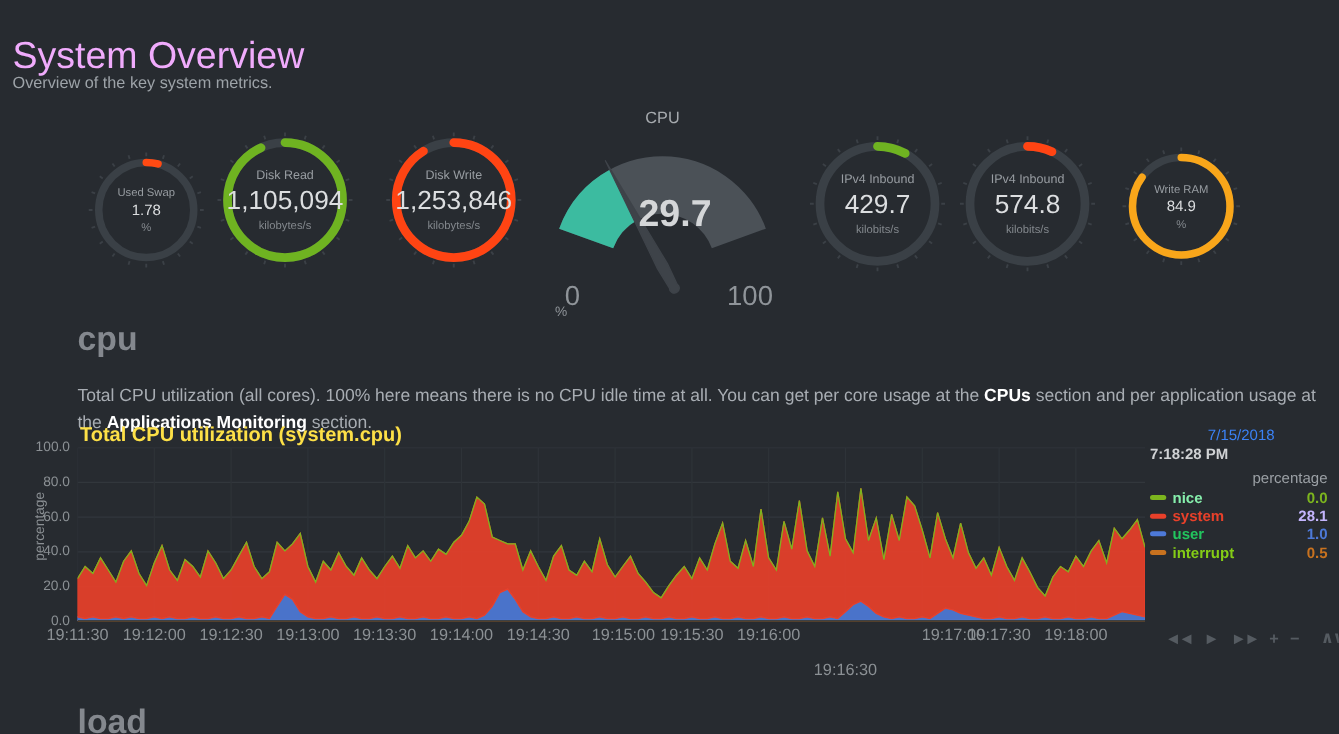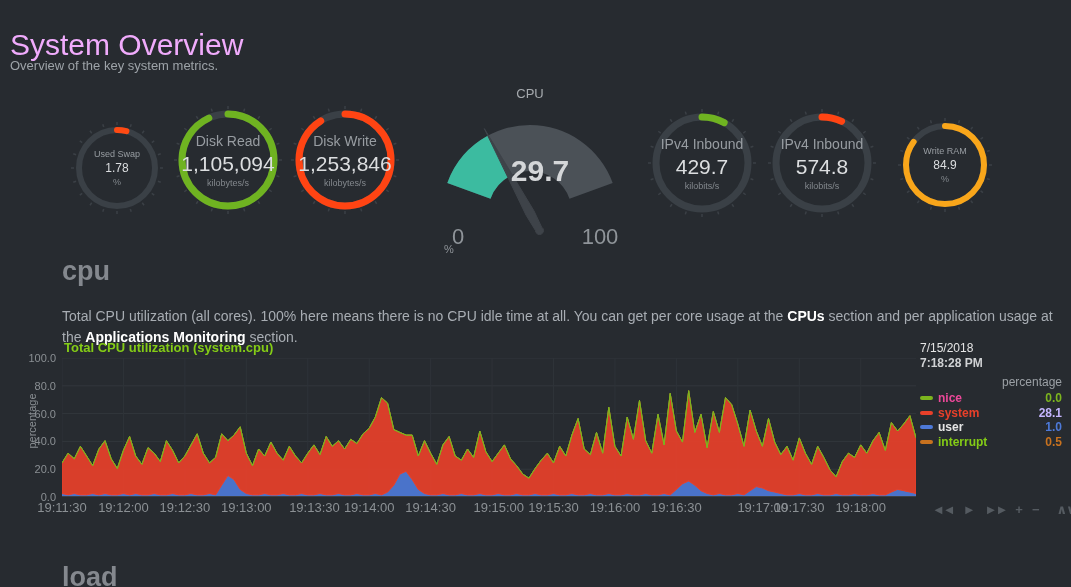--- a/index.html
+++ b/index.html
@@ -5,50 +5,50 @@
   html,body{margin:0;padding:0;background:#272b30;}
   body{width:1071px;height:587px;position:relative;overflow:hidden;
        font-family:"Liberation Sans","DejaVu Sans",sans-serif;}
   .page-title{position:absolute;left:10px;top:8px;font-size:30px;color:#f0abfc;font-weight:400;}
   .page-subtitle{position:absolute;left:10px;top:58px;font-size:13px;color:#9da3a8;}
   
   .ring{position:absolute;}
   .ring svg{display:block;}
   .ring .ctr{position:absolute;left:0;top:0;right:0;bottom:0;display:flex;flex-direction:column;
              align-items:center;justify-content:center;text-align:center;pointer-events:none;}
-  .rlabel{font-size:14px;color:#989da2;}
+  .rlabel{font-size:10px;color:#989da2;}
   .rvalue{color:#dcdee0;font-weight:400;}
   .runit{font-size:9px;color:#83888d;margin-top:2px;}
   .lg .rvalue{font-size:21px;margin-top:3px;}
   .sm .rvalue{font-size:12px;margin-top:2px;}
   .sm .rlabel{font-size:9px;}
   .g0{left:70px;top:121px;}
   .g1{left:173px;top:105px;}
-  .g2{left:290px;top:105px;}
+  .g2{left:308px;top:105px;}
   .g3{left:428px;top:86px;width:204px;}
   .g4{left:647px;top:108px;}
   .g5{left:767px;top:108px;}
   .g6{left:897px;top:117px;}
   .gauge-title{text-align:center;font-size:13px;color:#a6aaae;margin-bottom:0px;}
   
   .sec-head{position:absolute;left:62px;font-size:27px;color:#84888e;}
   .sec-cpu{top:234px;}
   .sec-load{top:540px;}
   .desc{position:absolute;left:62px;top:292px;width:1002px;font-size:14px;line-height:21px;color:#a8adb3;}
   .desc a{color:#ffffff;font-weight:700;text-decoration:none;}
   
-  .chart-title{position:absolute;left:64px;top:340px;font-size:13px;font-weight:700;color:#84cc16;}
+  .chart-title{position:absolute;left:64px;top:340px;font-size:16px;font-weight:700;color:#fde047;}
   .plot-wrap{position:absolute;left:62px;top:358px;width:854px;height:139px;}
   .ylab{position:absolute;width:50px;text-align:right;font-size:11px;color:#8b9094;}
   .xlab{position:absolute;top:500px;width:64px;text-align:center;font-size:13px;color:#8b9094;}
   .yaxis-name{position:absolute;left:-8px;top:415px;font-size:11px;color:#8b9094;
               transform:rotate(-90deg);width:80px;text-align:center;}
   
   .legend{position:absolute;left:920px;top:341px;width:146px;}
-  .lg-date{font-size:12px;color:#e5e5e5;line-height:15px;}
+  .lg-date{font-size:12px;color:#3b82f6;line-height:15px;text-align:center;}
   .lg-time{font-size:12px;color:#d0d2d4;font-weight:700;line-height:15px;}
   .lg-units{font-size:12px;color:#9ba0a5;text-align:right;margin:4px 4px 2px 0;}
   .lg-row{display:flex;align-items:center;font-size:12px;font-weight:700;line-height:14.6px;cursor:pointer;}
   .lg-swatch{width:13px;height:4px;border-radius:2px;margin-right:5px;flex:0 0 auto;}
   .lg-name{flex:1 1 auto;}
   .lg-val{text-align:right;padding-right:4px;}
   
   .toolbar{position:absolute;left:932px;top:502px;width:134px;display:flex;align-items:center;
            color:#555b61;font-size:13px;font-weight:700;}
   .tb{cursor:pointer;letter-spacing:-2px;margin-right:9px;}
@@ -314,50 +314,50 @@
     <span class="ylab" style="left: 6px; top: 491px;">0.0</span>
     <span class="ylab" style="left: 6px; top: 463.2px;">20.0</span>
     <span class="ylab" style="left: 6px; top: 435.4px;">40.0</span>
     <span class="ylab" style="left: 6px; top: 407.6px;">60.0</span>
     <span class="ylab" style="left: 6px; top: 379.8px;">80.0</span>
     <span class="ylab" style="left: 6px; top: 352px;">100.0</span>
     <span class="xlab" style="left: 30px;">19:11:30</span>
     <span class="xlab" style="left: 91.4388px;">19:12:00</span>
     <span class="xlab" style="left: 152.878px;">19:12:30</span>
     <span class="xlab" style="left: 214.317px;">19:13:00</span>
-    <span class="xlab" style="left: 275.755px; text-align: right;">19:13:30</span>
+    <span class="xlab" style="left: 275.755px;">19:13:30</span>
     <span class="xlab" style="left: 337.194px;">19:14:00</span>
     <span class="xlab" style="left: 398.633px;">19:14:30</span>
     <span class="xlab" style="left: 460.072px; text-align: right;">19:15:00</span>
     <span class="xlab" style="left: 521.511px;">19:15:30</span>
     <span class="xlab" style="left: 582.95px;">19:16:00</span>
-    <span class="xlab" style="left: 644.388px;">19:16:30</span>
+    <span class="xlab" style="left: 644.388px; margin-top: 28px;">19:16:30</span>
     <span class="xlab" style="left: 724px; text-align: right;">19:17:00</span>
     <span class="xlab" style="left: 767.266px;">19:17:30</span>
     <span class="xlab" style="left: 828.705px;">19:18:00</span>
   </div>
 
 <div class="legend">
   <div class="lg-date">7/15/2018</div>
   <div class="lg-time">7:18:28 PM</div>
   <div class="lg-units">percentage</div>
   <div id="legend-rows">
       <div class="lg-row">
         <span class="lg-swatch" style="background:#7cb51e"></span>
-      <span class="lg-name" style="color:#ec4899">nice</span>
+      <span class="lg-name" style="color:#86efac">nice</span>
       <span class="lg-val" style="color:#7cb51e">0.0</span>
       </div>
       <div class="lg-row">
         <span class="lg-swatch" style="background:#e8402a"></span>
       <span class="lg-name" style="color:#e8402a">system</span>
       <span class="lg-val" style="color:#c4b5fd">28.1</span>
       </div>
       <div class="lg-row">
         <span class="lg-swatch" style="background:#4d79d8"></span>
-      <span class="lg-name" style="color:#e5e5e5">user</span>
+      <span class="lg-name" style="color:#22c55e">user</span>
       <span class="lg-val" style="color:#4d79d8">1.0</span>
       </div>
       <div class="lg-row">
         <span class="lg-swatch" style="background:#c8721f"></span>
       <span class="lg-name" style="color:#84cc16">interrupt</span>
       <span class="lg-val" style="color:#c8721f">0.5</span>
       </div>
     </div>
 </div>
 

